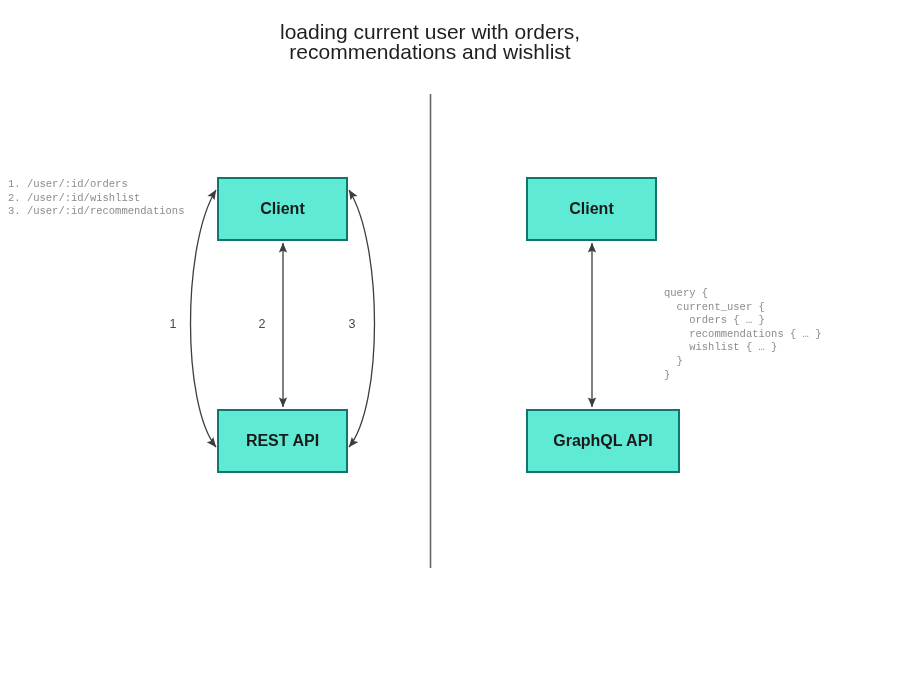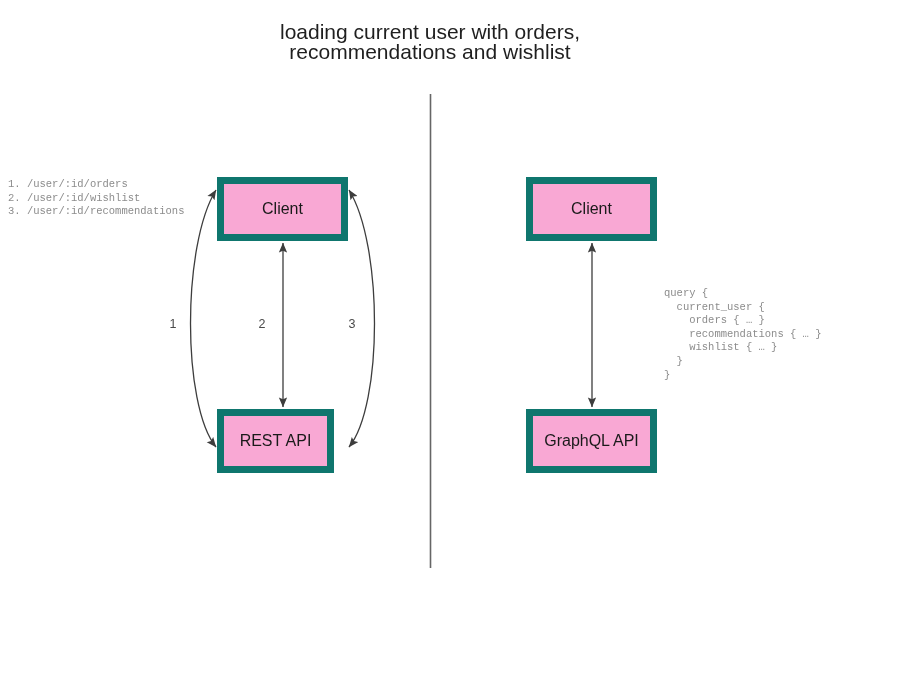--- a/index.html
+++ b/index.html
@@ -44,32 +44,33 @@
     font-size: 21px;
     line-height: 20px;
     color: #1f1f1f;
     white-space: pre-line;
   }
 
   
   .node {
     position: absolute;
     box-sizing: border-box;
-    background: #f9a8d4;
-    border: 7px solid #0f766e;
+    background: #5eead4;
+    border: 2px solid #0f766e;
     display: flex;
     align-items: center;
     justify-content: center;
     font-size: 16px;
     color: #1a1a1a;
+    font-weight: bold;
   }
   .node-client-rest  { left: 217px; top: 177px; width: 131px; height: 64px; }
-  .node-rest-api     { left: 217px; top: 409px; width: 117px; height: 64px; }
+  .node-rest-api     { left: 217px; top: 409px; width: 131px; height: 64px; }
   .node-client-gql   { left: 526px; top: 177px; width: 131px; height: 64px; }
-  .node-graphql-api  { left: 526px; top: 409px; width: 131px; height: 64px; }
+  .node-graphql-api  { left: 526px; top: 409px; width: 154px; height: 64px; }
 
   
   .edge-label {
     position: absolute;
     font-size: 12.5px;
     color: #4a4a4a;
     text-align: center;
     width: 20px;
   }
   .edge-label-1 { left: 163px; top: 317px; }

